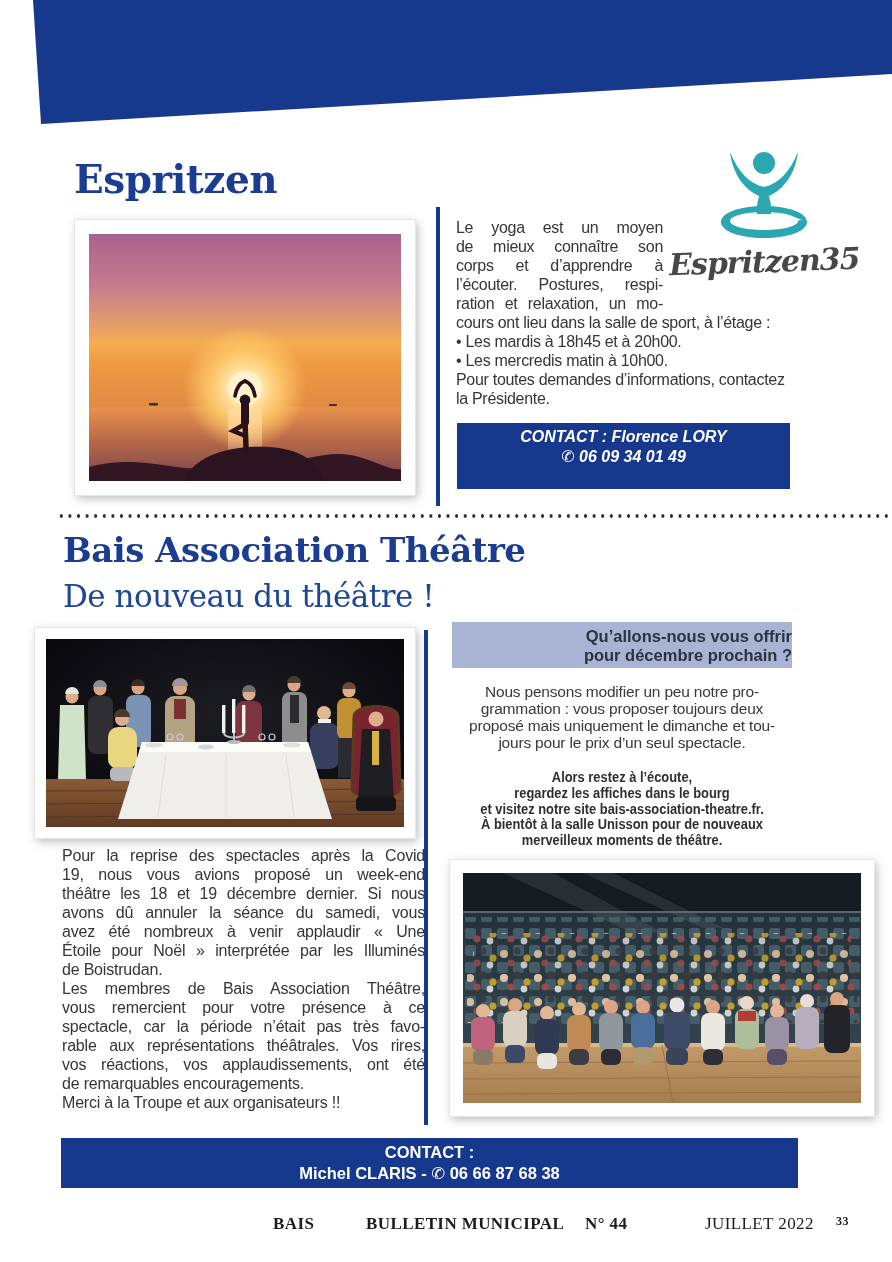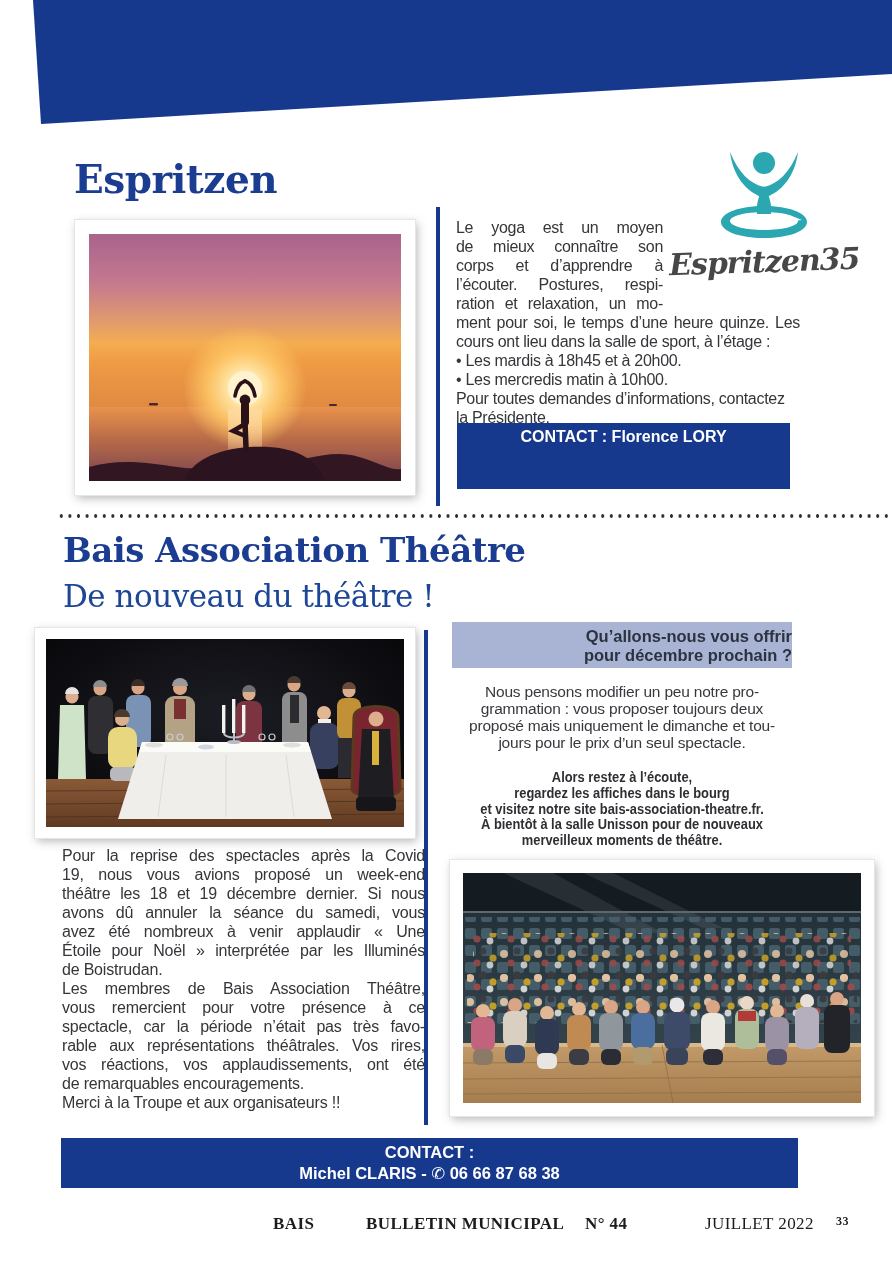--- a/index.html
+++ b/index.html
@@ -48,21 +48,21 @@
   
   .logo{position:absolute;left:664px;top:150px;width:200px;height:146px;text-align:center;}
   .logo-script{font-family:"DejaVu Serif",serif;font-style:italic;font-weight:bold;
                font-size:30px;color:#474747;letter-spacing:-1px;display:inline-block;
                transform:rotate(-2deg);margin-top:-2px;}
 
   
   .contact-box{position:absolute;background:#17398d;color:#ffffff;font-weight:bold;
                text-align:center;}
   .contact1{left:457px;top:423px;width:333px;height:66px;font-size:16px;line-height:20px;
-            padding-top:4px;box-sizing:border-box;}
+            padding-top:4px;box-sizing:border-box;font-style:italic;}
   .contact2{left:61px;top:1138px;width:737px;height:50px;font-size:16.5px;line-height:21px;
             padding-top:4px;box-sizing:border-box;}
 
   
   .offer-box{position:absolute;left:452px;top:622px;width:340px;height:46px;
              background:#a9b4d4;color:#2b3340;font-weight:bold;font-size:16.5px;
              line-height:19px;text-align:right;padding-top:5px;box-sizing:border-box;}
   .program{position:absolute;left:452px;top:683px;width:340px;text-align:center;
            font-size:15.5px;line-height:17px;letter-spacing:-0.2px;color:#38383e;}
   .announce{position:absolute;left:452px;top:770px;width:340px;text-align:center;
@@ -155,30 +155,33 @@
     </svg>
     <div class="logo-script">Espritzen35</div>
   </div>
 
   <div class="esp-col">
     <div class="jline narrow">Le yoga est un moyen</div>
     <div class="jline narrow">de mieux connaître son</div>
     <div class="jline narrow">corps et d’apprendre à</div>
     <div class="jline narrow">l’écouter. Postures, respi-</div>
     <div class="jline narrow">ration et relaxation, un mo-</div>
-    <div class="jline">ment pour soi, le temps d’une heure quinze. Les</div>
     <div class="plain">cours ont lieu dans la salle de sport, à l’étage :</div>
     <div class="plain">• Les mardis à 18h45 et à 20h00.</div>
     <div class="plain">• Les mercredis matin à 10h00.</div>
     <div class="plain">Pour toutes demandes d’informations, contactez</div>
     <div class="plain">la Présidente.</div>
   </div>
 
   <div class="contact-box contact1">
     <div>CONTACT : Florence LORY</div>
+    <div>
+      <span class="phone-glyph">✆</span>
+      <span>06 09 34 01 49</span>
+    </div>
   </div>
 
   <div class="dotline"></div>
 
   <div class="big-title bat-title">Bais Association Théâtre</div>
   <div class="bat-sub">De nouveau du théâtre !</div>
 
   <div class="frame theatre-frame">
     <svg width="358" height="188" viewBox="0 0 358 188">
       <defs>

